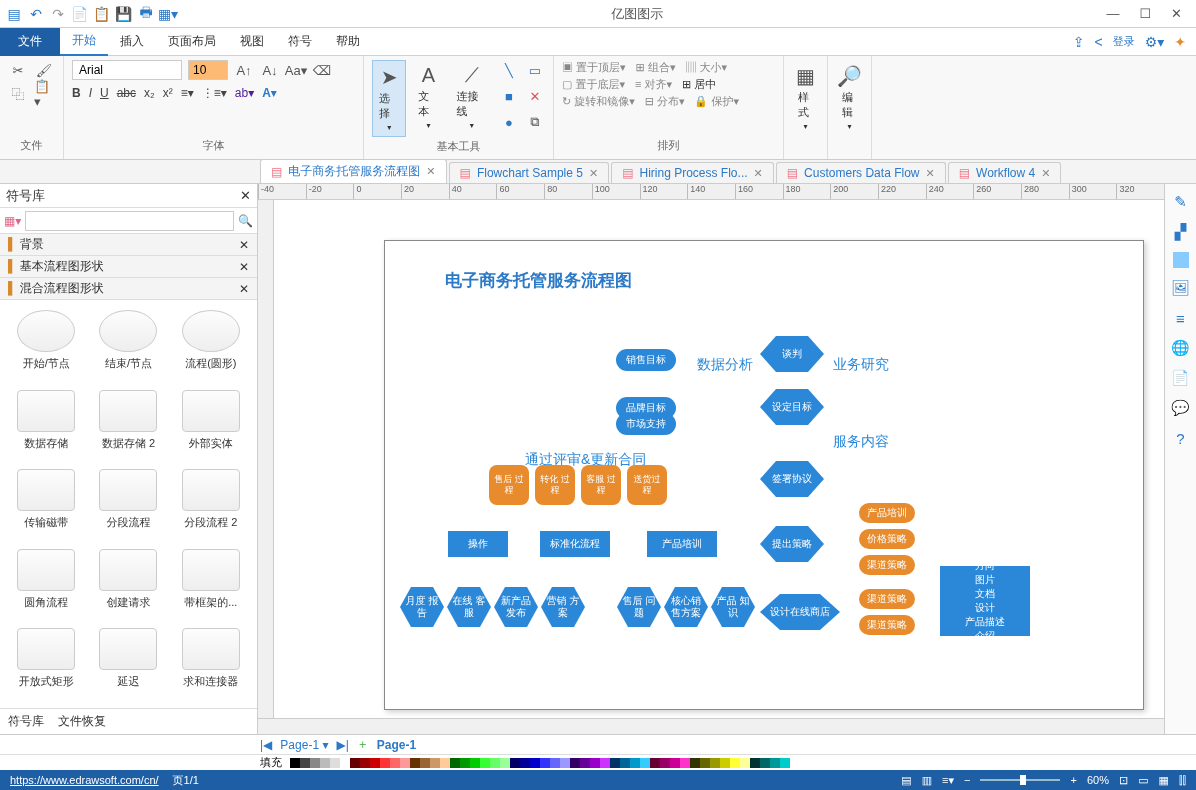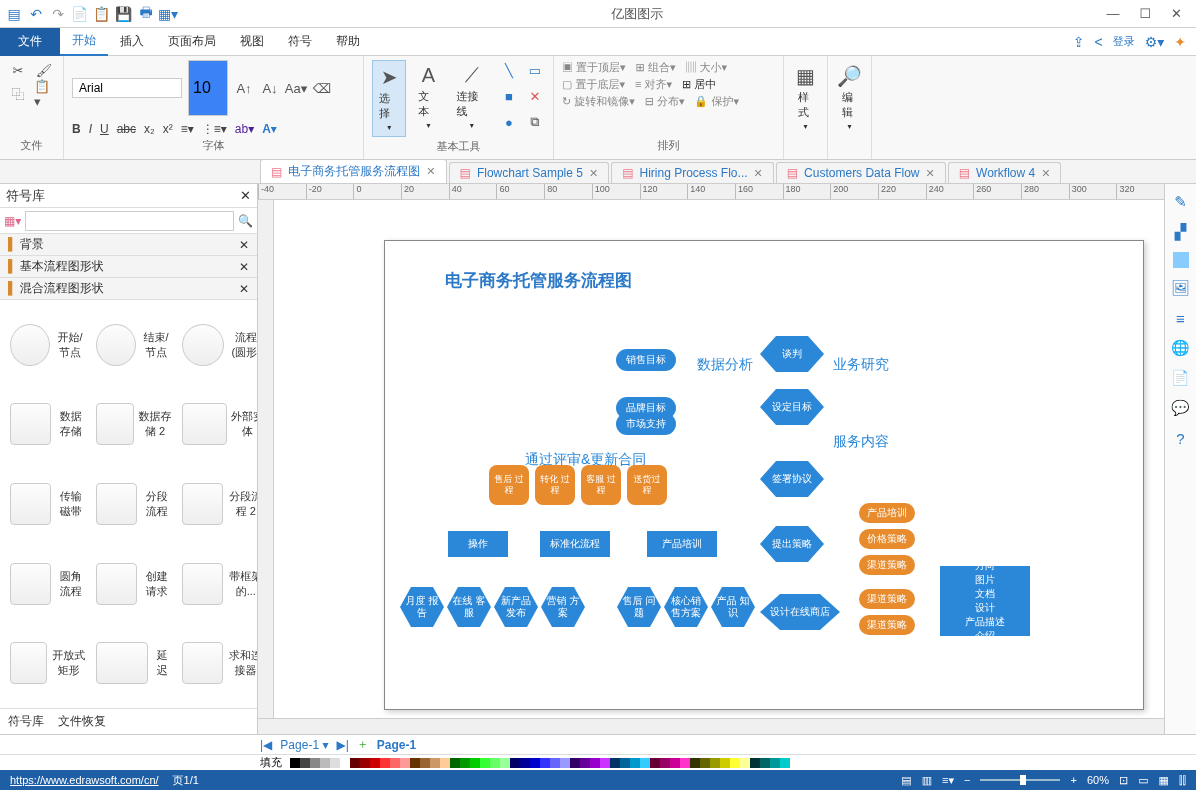--- a/index.html
+++ b/index.html
@@ -17,35 +17,35 @@
 .ribbon { height:104px; background:#f8f8f8; display:flex; border-bottom:1px solid #ccc; }
 .rgroup { border-right:1px solid #ddd; padding:4px 8px; display:flex; flex-direction:column; justify-content:space-between; }
 .rgroup-title { text-align:center; color:#666; font-size:11px; padding:2px 0; }
 .rgroup-body { display:flex; gap:6px; align-items:flex-start; flex:1; }
 .rcol { display:flex; flex-direction:column; gap:4px; }
 .ricon { width:20px; height:20px; display:inline-flex; align-items:center; justify-content:center; color:#555; font-size:13px; }
 .rbtn-lg { display:flex; flex-direction:column; align-items:center; gap:2px; padding:4px 6px; font-size:11px; color:#333; }
 .rbtn-lg.sel { background:#d6e8f7; border:1px solid #9cc6e8; }
 .rbtn-lg .ico { font-size:20px; color:#555; }
 .font-sel { border:1px solid #ccc; background:#fff; padding:2px 6px; font-size:12px; width:110px; }
-.size-sel { border:1px solid #ccc; background:#3b82f6; padding:18px 4px; font-size:16px; width:40px; }
+.size-sel { border:1px solid #ccc; background:#fdba74; padding:2px 4px; font-size:12px; width:40px; }
 .minitool { display:flex; gap:8px; }
 .minitool span { font-size:12px; color:#444; }
 .doctabs { height:24px; background:#f4f4f4; display:flex; align-items:flex-end; border-bottom:1px solid #ccc; padding-left:260px; gap:2px; }
 .doctab { background:#fff; border:1px solid #ccc; border-bottom:none; padding:3px 10px; font-size:12px; color:#2b79c7; display:flex; align-items:center; gap:6px; border-radius:3px 3px 0 0; }
 .doctab .cls { color:#888; font-size:11px; }
 .workspace { display:flex; height:calc(100% - 28px - 28px - 104px - 24px - 20px - 16px - 20px); }
 .sidebar { width:258px; border-right:1px solid #ccc; display:flex; flex-direction:column; background:#fff; }
 .side-hdr { height:24px; display:flex; align-items:center; justify-content:space-between; padding:0 6px; border-bottom:1px solid #ddd; font-size:13px; color:#333; }
 .side-search { height:26px; display:flex; align-items:center; padding:2px 4px; gap:4px; border-bottom:1px solid #ddd; }
 .side-search input { flex:1; border:1px solid #ccc; height:20px; padding:0 4px; }
 .side-cat { height:22px; display:flex; align-items:center; justify-content:space-between; padding:0 8px; background:#f4f4f4; border-bottom:1px solid #ddd; font-size:12px; color:#333; }
 .side-cat .cat-ico { color:#d68a2d; }
 .shapes-grid { flex:1; overflow:auto; display:grid; grid-template-columns:repeat(3,1fr); gap:2px; padding:6px; }
-.shape-cell { display:flex; flex-direction:row; align-items:center; gap:4px; padding:4px; }
+.shape-cell { display:flex; flex-direction:column; align-items:center; gap:4px; padding:4px; }
 .shape-cell .thumb { width:58px; height:42px; border:1px solid #ccc; border-radius:4px; background:linear-gradient(#fdfdfd,#eee); }
 .shape-cell .thumb.circle { border-radius:50%; }
 .shape-cell .lbl { font-size:11px; color:#333; text-align:center; }
 .side-footer { border-top:1px solid #ddd; display:flex; padding:4px 8px; gap:14px; font-size:12px; color:#333; }
 .canvas-wrap { flex:1; display:flex; flex-direction:column; position:relative; }
 .ruler-h { height:16px; background:#f0f0f0; border-bottom:1px solid #ccc; display:flex; font-size:9px; color:#666; }
 .ruler-h span { flex:1; border-left:1px solid #bbb; padding-left:2px; }
 .canvas-inner { flex:1; display:flex; overflow:hidden; }
 .ruler-v { width:16px; background:#f0f0f0; border-right:1px solid #ccc; }
 .canvas { flex:1; background:#fff; position:relative; overflow:auto; padding:40px 0 0 110px; }

